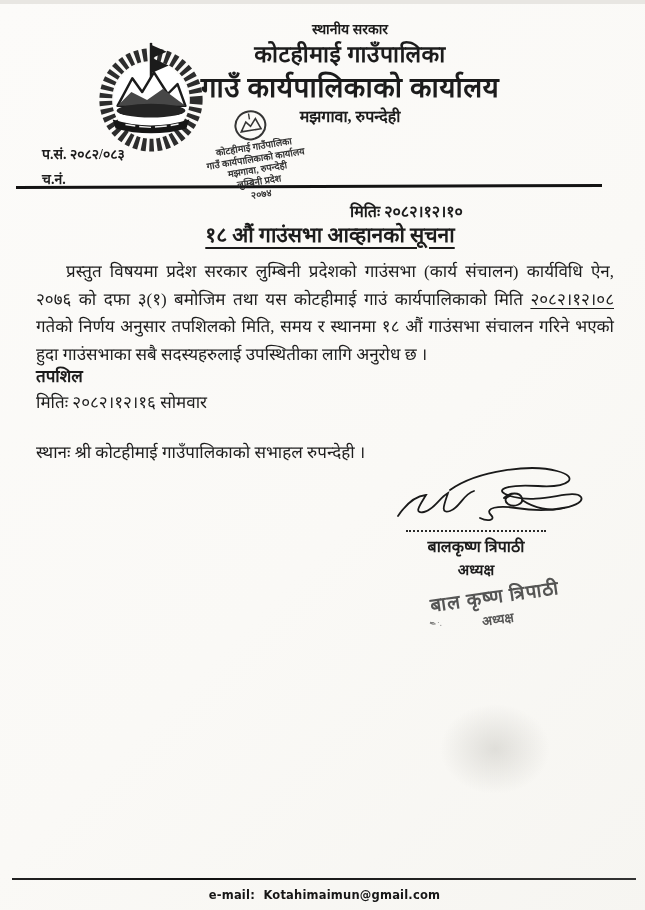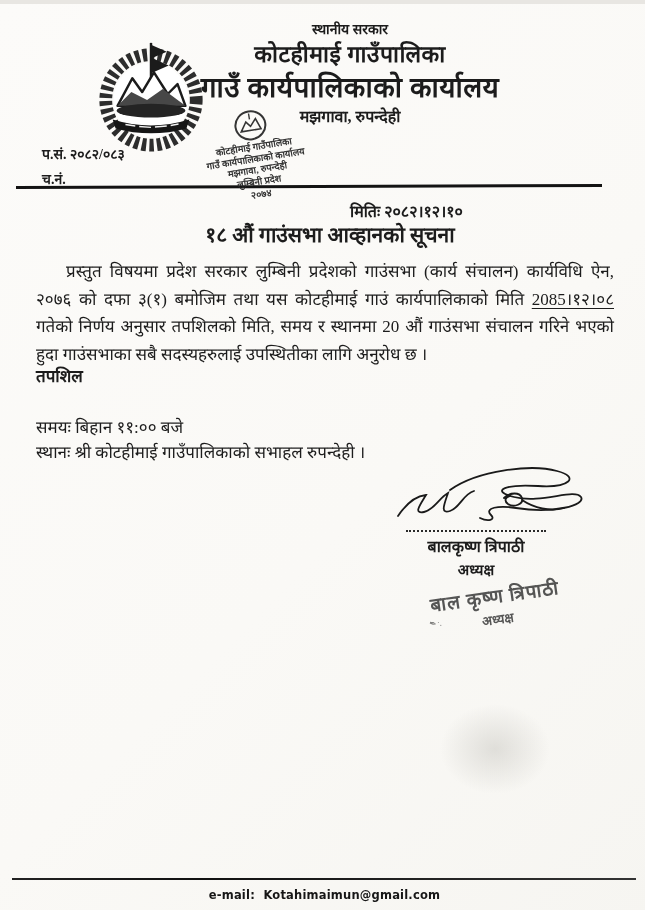--- a/index.html
+++ b/index.html
@@ -34,21 +34,21 @@
   
   .ref-block{left:42px;top:138px;font-size:14px;font-weight:bold;line-height:25px;}
   
   .top-divider{left:16px;top:181px;width:586px;height:3px;background:#131313;transform:rotate(-.2deg);z-index:2;}
   
   .date-line{left:350px;top:196px;width:270px;text-align:left;font-size:16px;font-weight:bold;}
   
   .doc-title{
     left:70px;top:216px;width:520px;text-align:center;
     font-size:21px;font-weight:bold;
-    text-decoration-thickness:2px;text-underline-offset:5px;
+    text-decoration:underline;text-decoration-thickness:2px;text-underline-offset:5px;
   }
   
   .body-para{
     left:36px;top:254px;width:578px;
     font-size:17px;line-height:27.5px;text-align:justify;text-indent:30px;
   }
   .u{text-decoration:underline;text-underline-offset:3px;}
   .details-heading{left:36px;top:360px;font-size:17px;font-weight:bold;text-underline-offset:3px;}
   .detail-line{left:36px;width:560px;font-size:17px;line-height:25px;}
   .d1{top:386px;}.d2{top:411px;}.d3{top:436px;}
@@ -132,24 +132,24 @@
     <div>प.सं. २०८२/०८३</div>
     <div>च.नं.</div>
   </div>
 
   <div class="abs top-divider"></div>
 
   <div class="abs date-line">मितिः २०८२।१२।१०</div>
 
   <div class="abs doc-title">१८ औं गाउंसभा आव्हानको सूचना</div>
 
-  <div class="abs body-para"><span>प्रस्तुत विषयमा प्रदेश सरकार लुम्बिनी प्रदेशको गाउंसभा (कार्य संचालन) कार्यविधि ऐन, २०७६ को दफा ३(१) बमोजिम तथा यस कोटहीमाई गाउं कार्यपालिकाको मिति </span><span class="u">2085।१२।०८</span><span> गतेको निर्णय अनुसार तपशिलको मिति, समय र स्थानमा 20 औं गाउंसभा संचालन गरिने भएको हुदा गाउंसभाका सबै सदस्यहरुलाई उपस्थितीका लागि अनुरोध छ ।</span></div>
+  <div class="abs body-para"><span>प्रस्तुत विषयमा प्रदेश सरकार लुम्बिनी प्रदेशको गाउंसभा (कार्य संचालन) कार्यविधि ऐन, २०७६ को दफा ३(१) बमोजिम तथा यस कोटहीमाई गाउं कार्यपालिकाको मिति </span><span class="u">२०८२।१२।०८</span><span> गतेको निर्णय अनुसार तपशिलको मिति, समय र स्थानमा १८ औं गाउंसभा संचालन गरिने भएको हुदा गाउंसभाका सबै सदस्यहरुलाई उपस्थितीका लागि अनुरोध छ ।</span></div>
 
   <div class="abs details-heading">तपशिल</div>
-  <div class="abs detail-line d2">समयः बिहान ११:०० बजे</div>
+  <div class="abs detail-line d1">मितिः २०८२।१२।१६ सोमवार</div>
   <div class="abs detail-line d3">स्थानः श्री कोटहीमाई गाउँपालिकाको सभाहल रुपन्देही ।</div>
 
   <div class="abs sig-svg">
     <svg viewBox="0 0 200 68" width="200" height="68">
       <g fill="none" stroke="#1a1a1a" stroke-width="1.8" stroke-linecap="round">
         <path d="M6 52 C14 40 24 32 34 31 C28 41 21 50 32 48 C42 46 47 34 56 29 C52 41 48 50 58 47 C68 44 71 30 82 27"></path>
         <path d="M58 26 C86 6 140 0 165 7 C188 13 178 24 146 22 C116 20 96 26 122 33 C150 40 182 24 189 33 C194 41 162 50 124 44 C106 41 92 44 99 51 C104 56 96 58 88 54"></path>
         <path d="M112 34 C118 28 128 28 130 34 C132 40 122 44 116 40 C112 37 113 33 118 32"></path>
         <path d="M130 36 C142 44 158 48 172 44"></path>
       </g>

